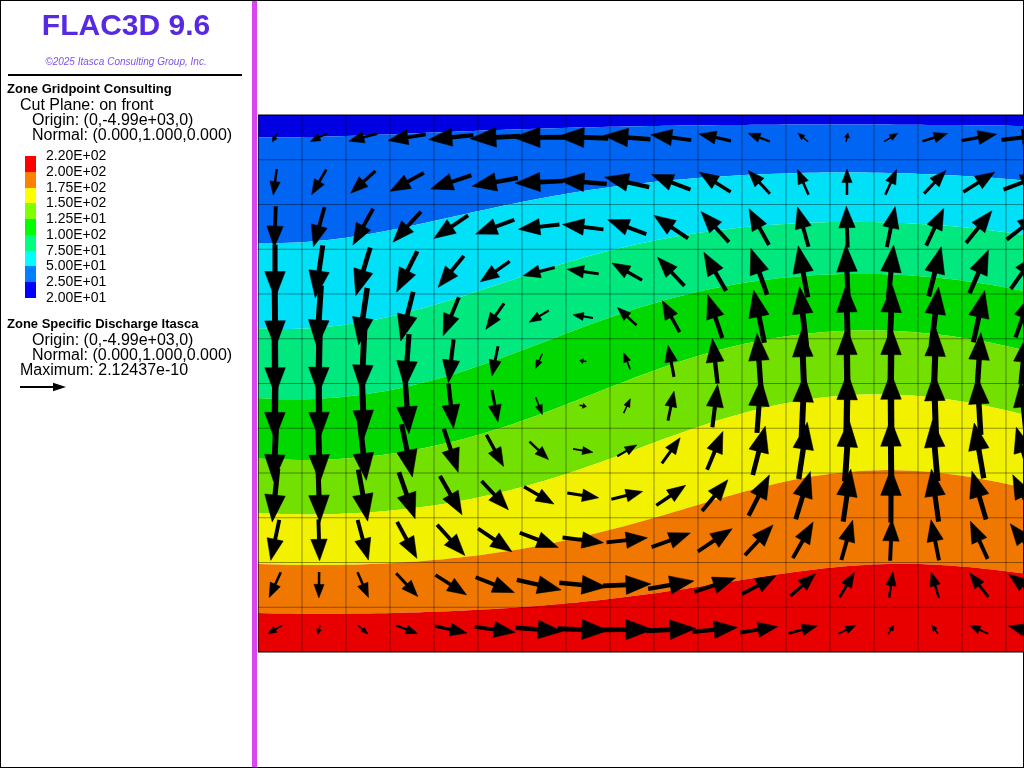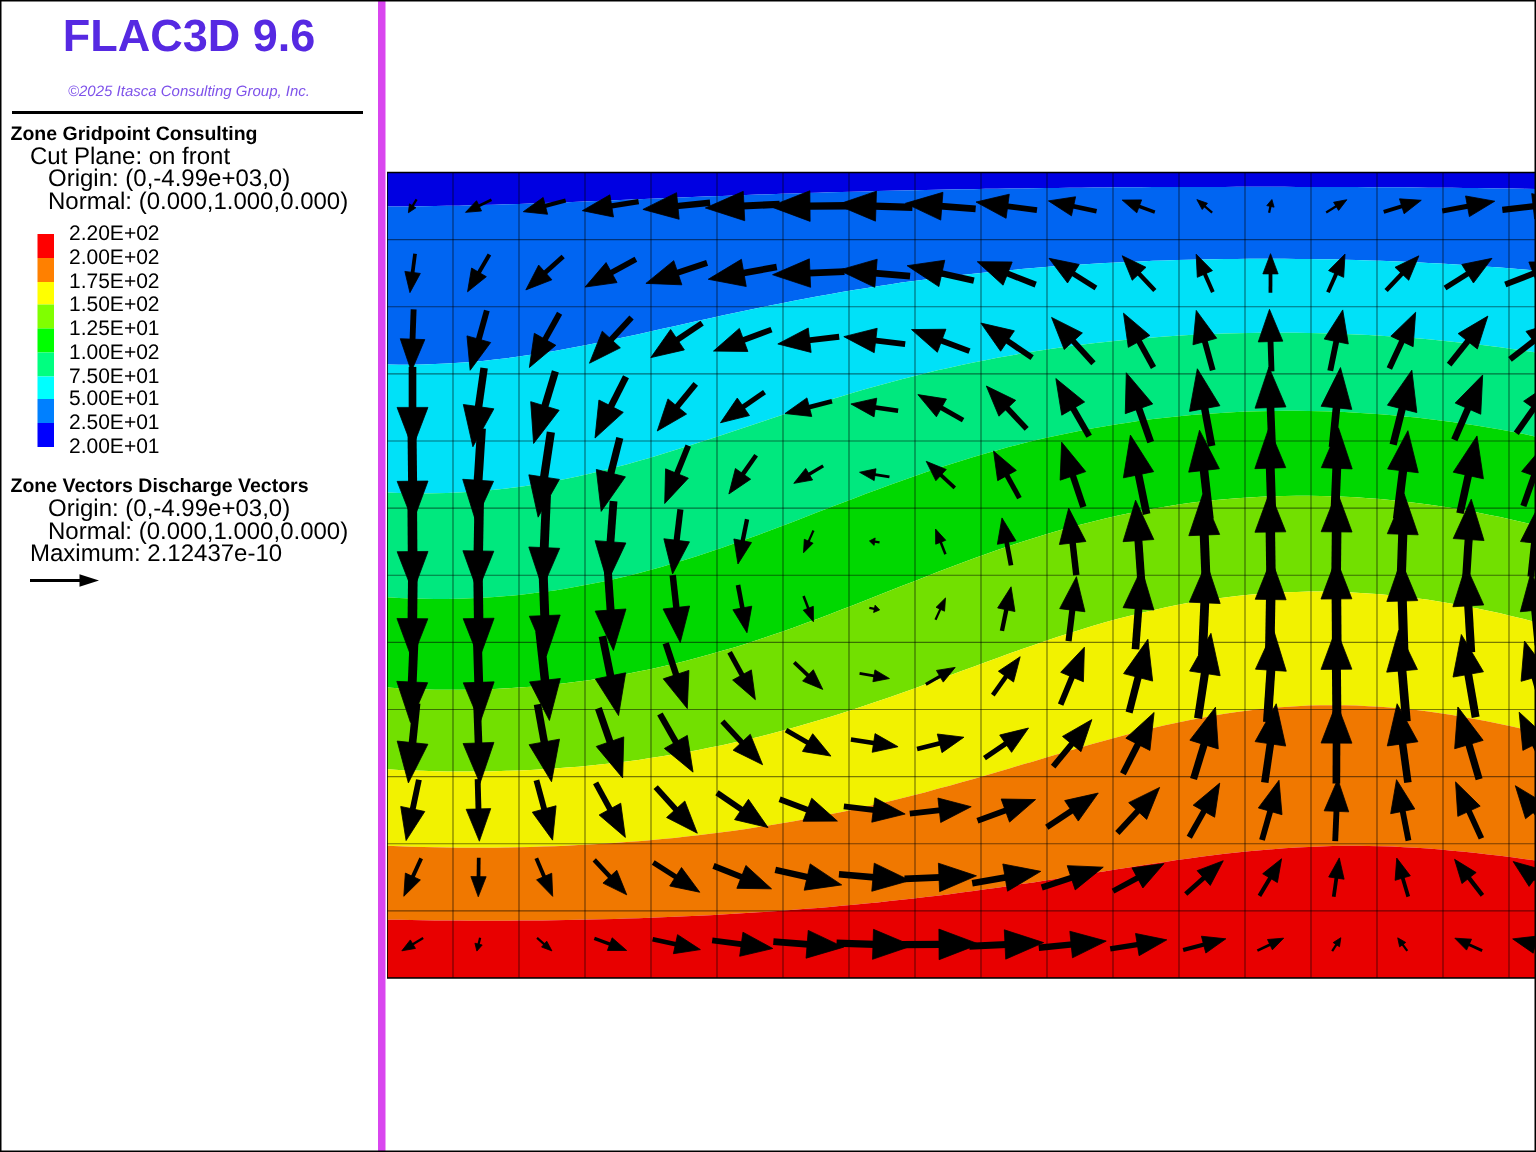--- a/index.html
+++ b/index.html
@@ -66,21 +66,21 @@
           <div class="lv">1.00E+02</div>
           <div class="lv">7.50E+01</div>
           <div class="lv">5.00E+01</div>
           <div class="lv">2.50E+01</div>
           <div class="lv">2.00E+01</div>
         </div>
     </div>
   </div>
 
   <div>
-    <div class="sec-heading">Zone Vectors Discharge Vectors</div>
+    <div class="sec-heading">Zone Specific Discharge Itasca</div>
     <div class="info-line deep">Origin: (0,-4.99e+03,0)</div>
     <div class="info-line deep">Normal: (0.000,1.000,0.000)</div>
     <div class="info-line">Maximum: 2.12437e-10</div>
     <svg class="scale-arrow" width="50" height="12" viewBox="0 0 50 12">
       <line x1="2" y1="6" x2="37" y2="6" stroke="#000" stroke-width="2"></line>
       <polygon points="48,6 35,1.8 35,10.2" fill="#000"></polygon>
     </svg>
   </div>
 </aside>
 

